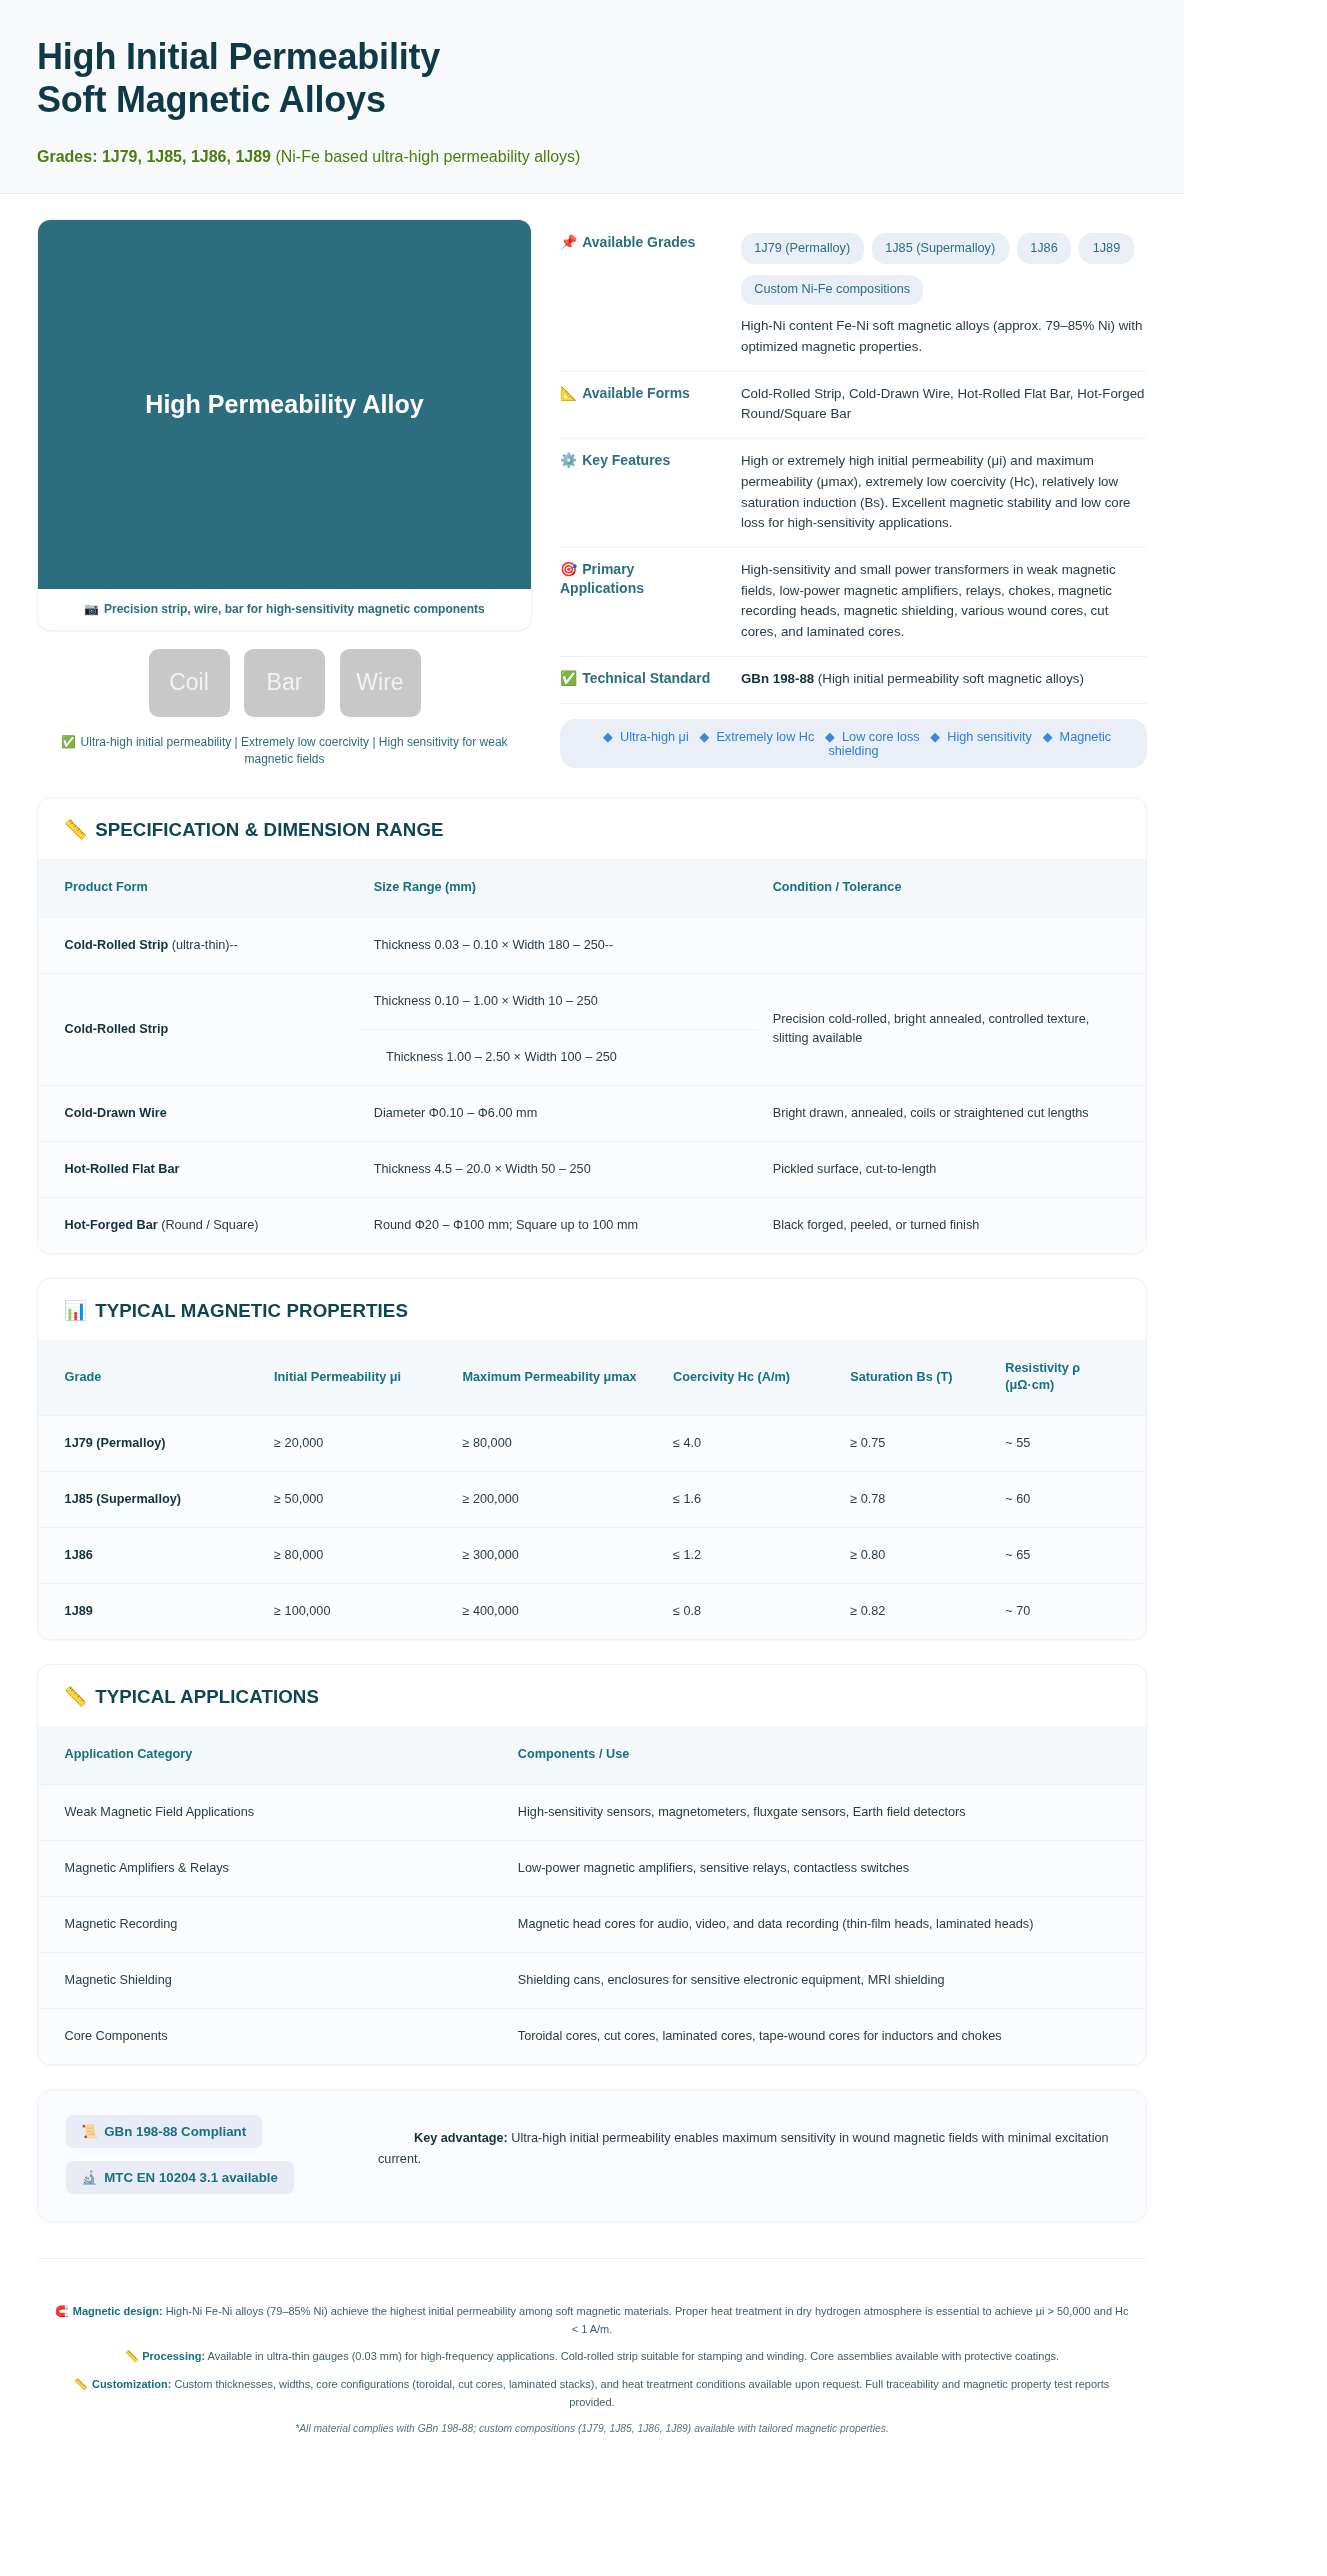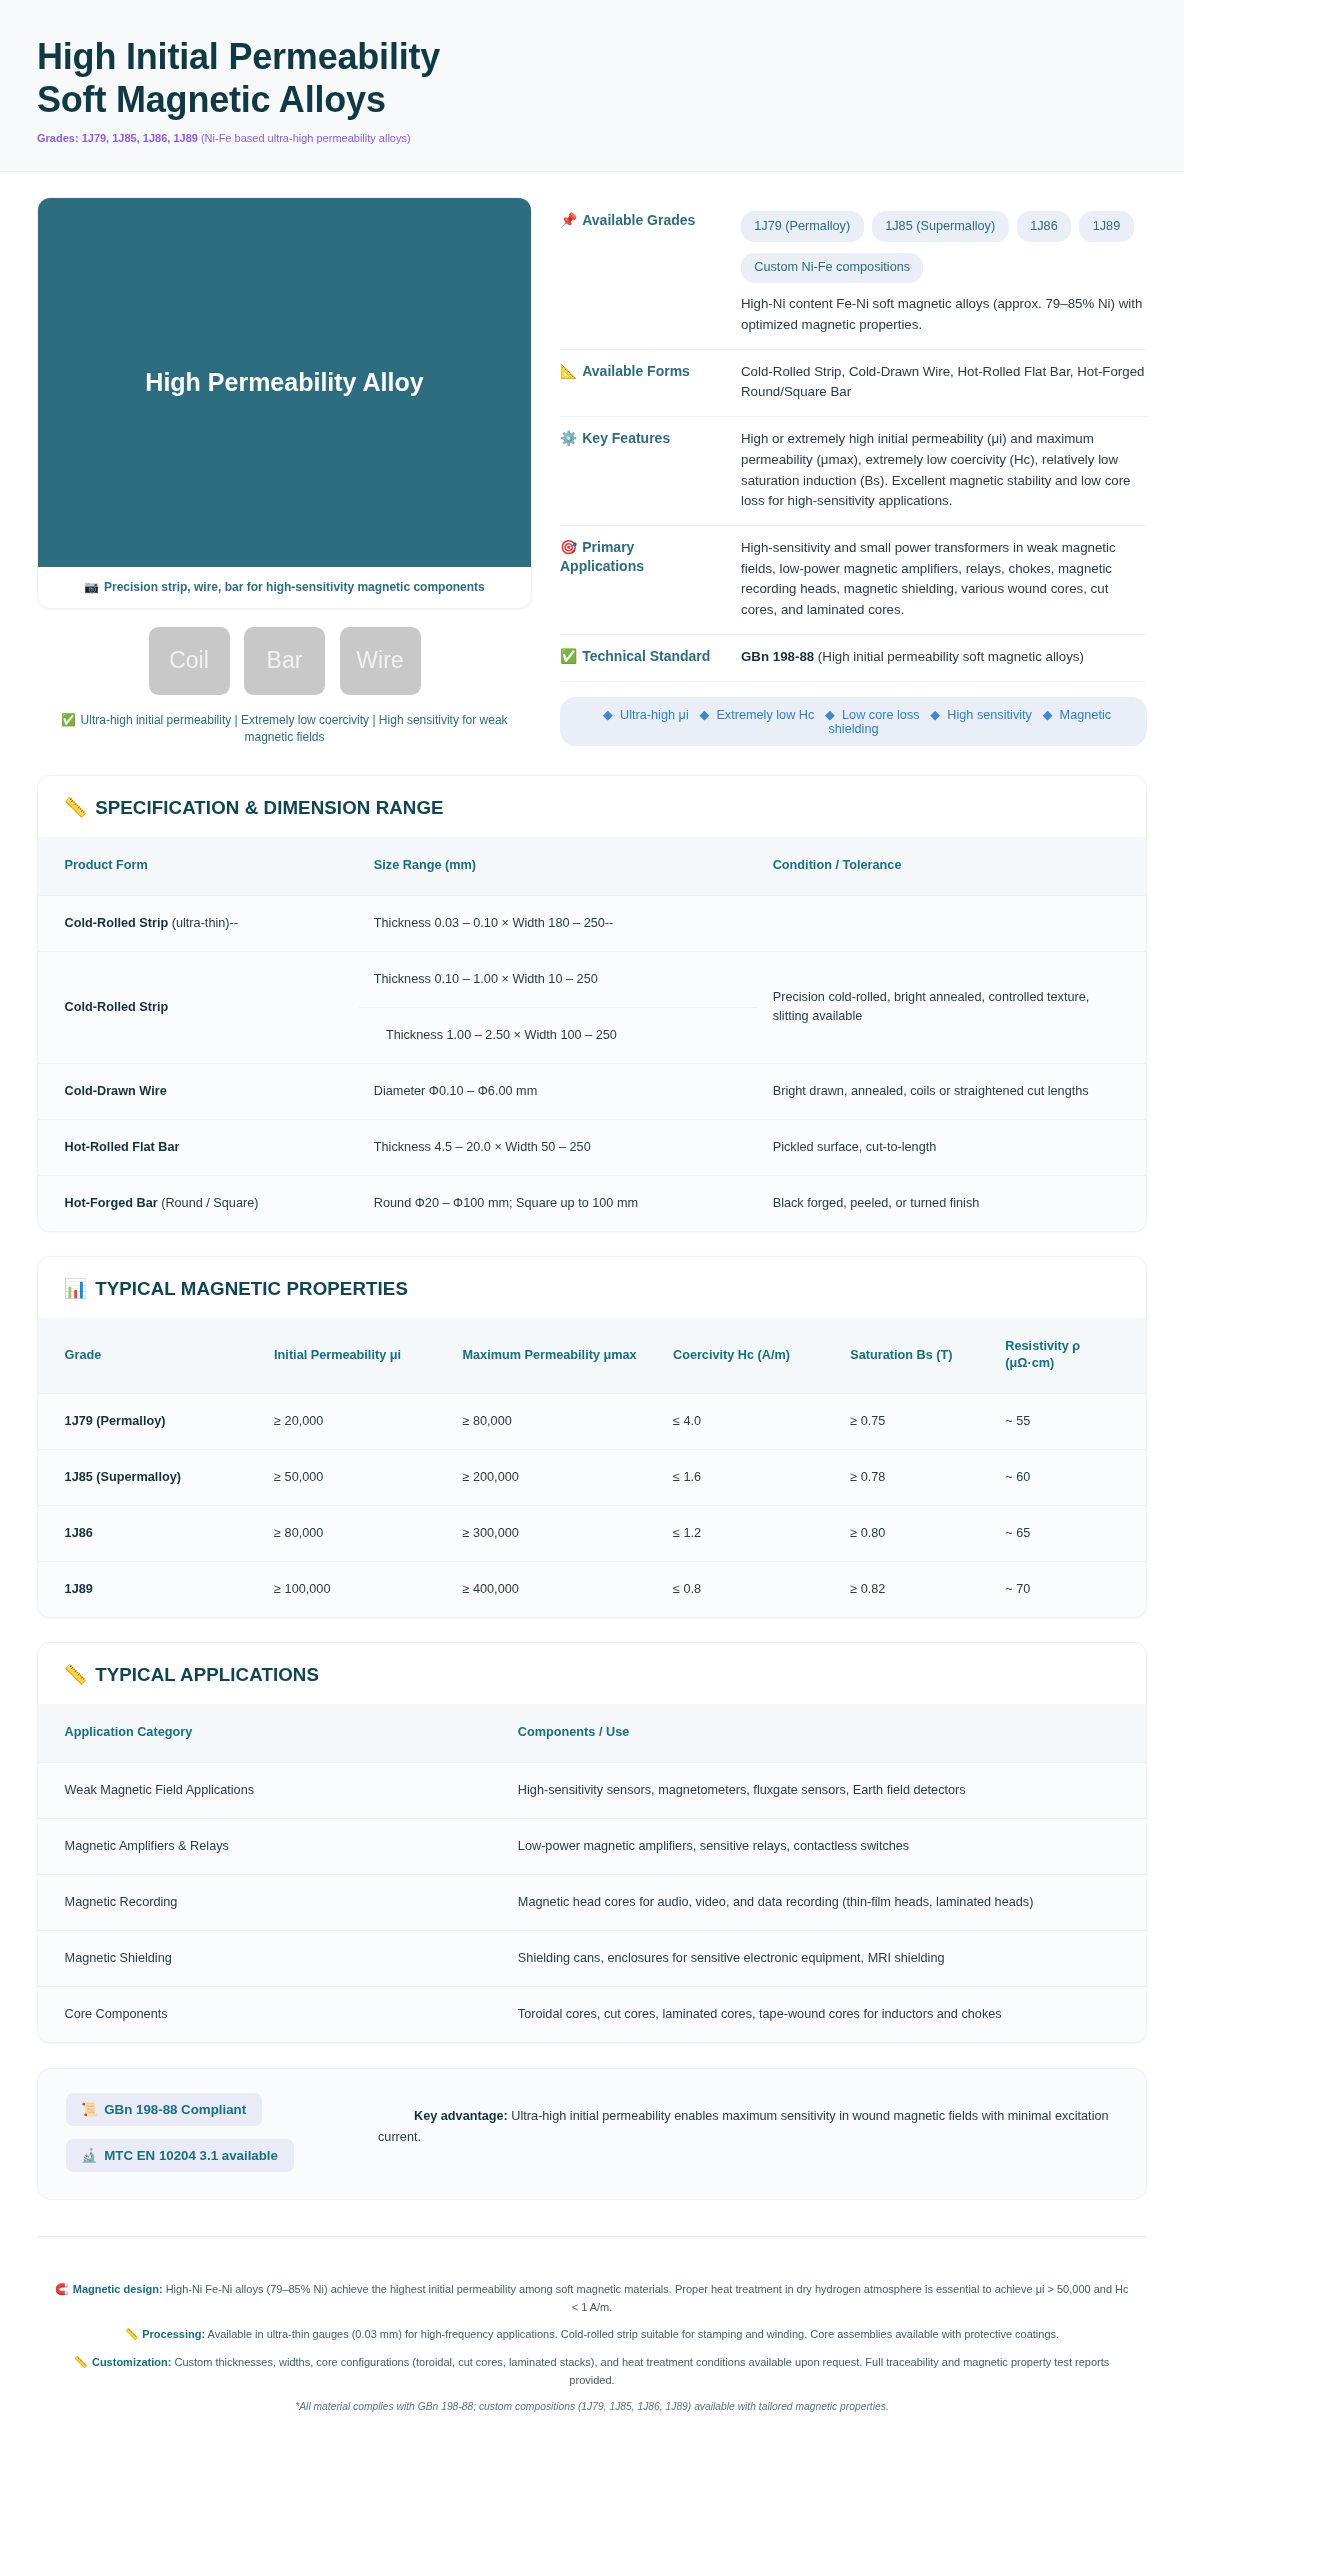--- a/index.html
+++ b/index.html
@@ -25,23 +25,23 @@
     padding: 35px 37px 26.6px 37px;
   }
   .page-title {
     font-size: 36px;
     font-weight: bold;
     line-height: 1.20;
     color: #0f3a45;
     letter-spacing: -0.2px;
   }
   .page-subtitle {
-    margin-top: 11px;
-    font-size: 11px;
-    color: #8b5cf6;
+    margin-top: 27px;
+    font-size: 16px;
+    color: #4d7c0f;
     font-weight: bold;
   }
   .page-subtitle .muted { font-weight: normal; }
 
   
   .hero-row {
     display: flex;
     gap: 28px;
     padding: 25px 37px 4.8px 37px;
     align-items: flex-start;

